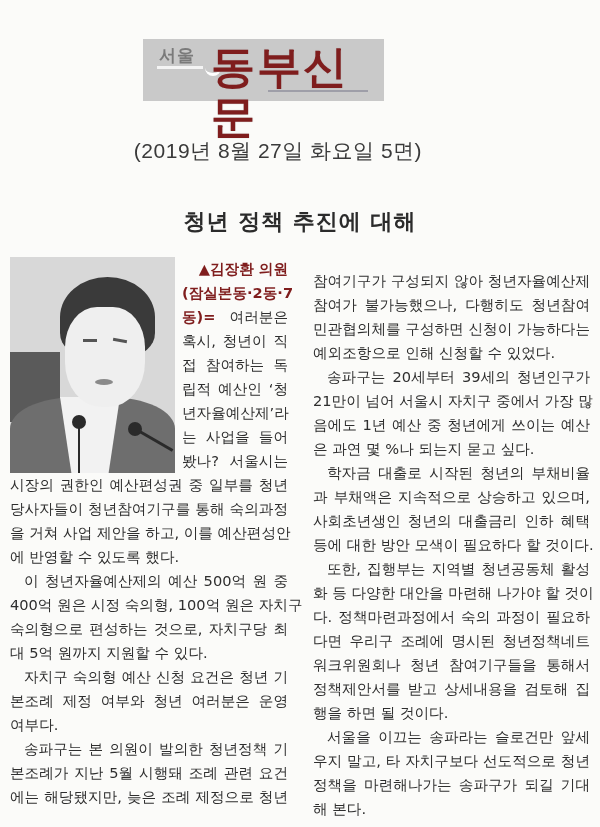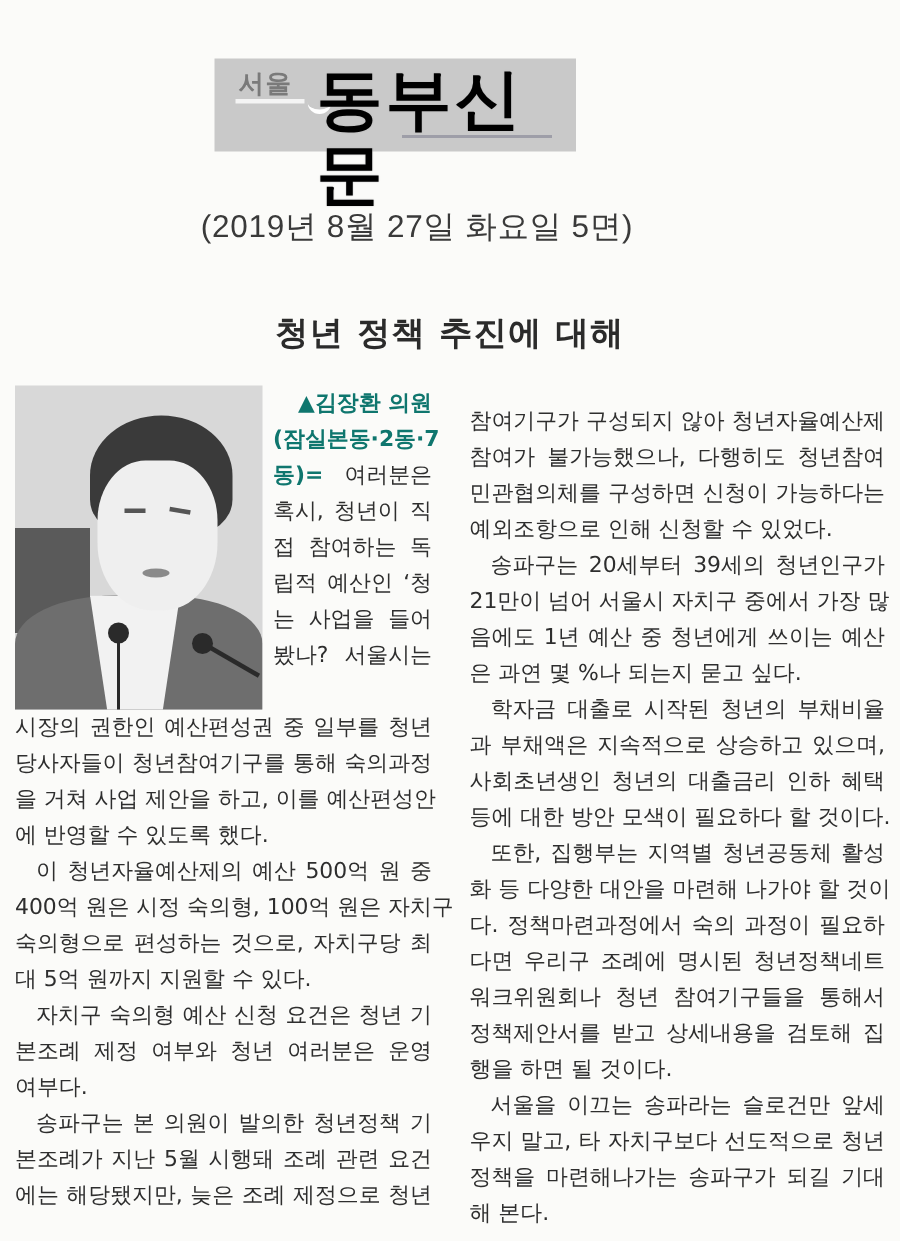--- a/index.html
+++ b/index.html
@@ -40,21 +40,21 @@
     height: 3px;
     background: #ffffff;
     opacity: 0.8;
   }
   .masthead-title {
     position: absolute;
     left: 68px;
     top: 3px;
     font-size: 44px;
     font-weight: bold;
-    color: #000000;
+    color: #7f1d1d;
     letter-spacing: 2px;
     line-height: 50px;
     text-shadow: 0 0 1px #b0b0b0;
   }
   .masthead-swash {
     position: absolute;
     left: 62px;
     top: 28px;
     width: 16px;
     height: 6px;
@@ -233,21 +233,21 @@
     width: 278px;
   }
   .col-right {
     left: 313px;
     top: 257px;
     width: 277px;
     margin-top: 12px;
   }
   .byline {
     font-weight: bold;
-    color: #0f766e;
+    color: #7f1d1d;
   }
 </style>
 </head>
 <body>
 
 <div class="masthead">
   <div class="masthead-region">서울</div>
   <div class="masthead-region-sub"></div>
   <div class="masthead-swash"></div>
   <div class="masthead-title">동부신문</div>
@@ -274,20 +274,21 @@
 </div>
 
 <div class="col col-left-narrow">
   <div class="line byline" style="text-align:right;text-align-last:right;">▲김장환 의원</div>
   <div class="line byline">(잠실본동·2동·7</div>
   <div class="line"><span class="byline">동)=</span><span> 여러분은</span></div>
   <div id="narrow-lines">
       <div class="line">혹시, 청년이 직</div>
       <div class="line">접 참여하는 독</div>
       <div class="line">립적 예산인 ‘청</div>
+      <div class="line">년자율예산제’라</div>
       <div class="line">는 사업을 들어</div>
       <div class="line">봤나? 서울시는</div>
     </div>
 </div>
 
 <div class="col col-left" id="left-col">
     <div class="line">시장의 권한인 예산편성권 중 일부를 청년</div>
     <div class="line">당사자들이 청년참여기구를 통해 숙의과정</div>
     <div class="line">을 거쳐 사업 제안을 하고, 이를 예산편성안</div>
     <div class="line last">에 반영할 수 있도록 했다.</div>

